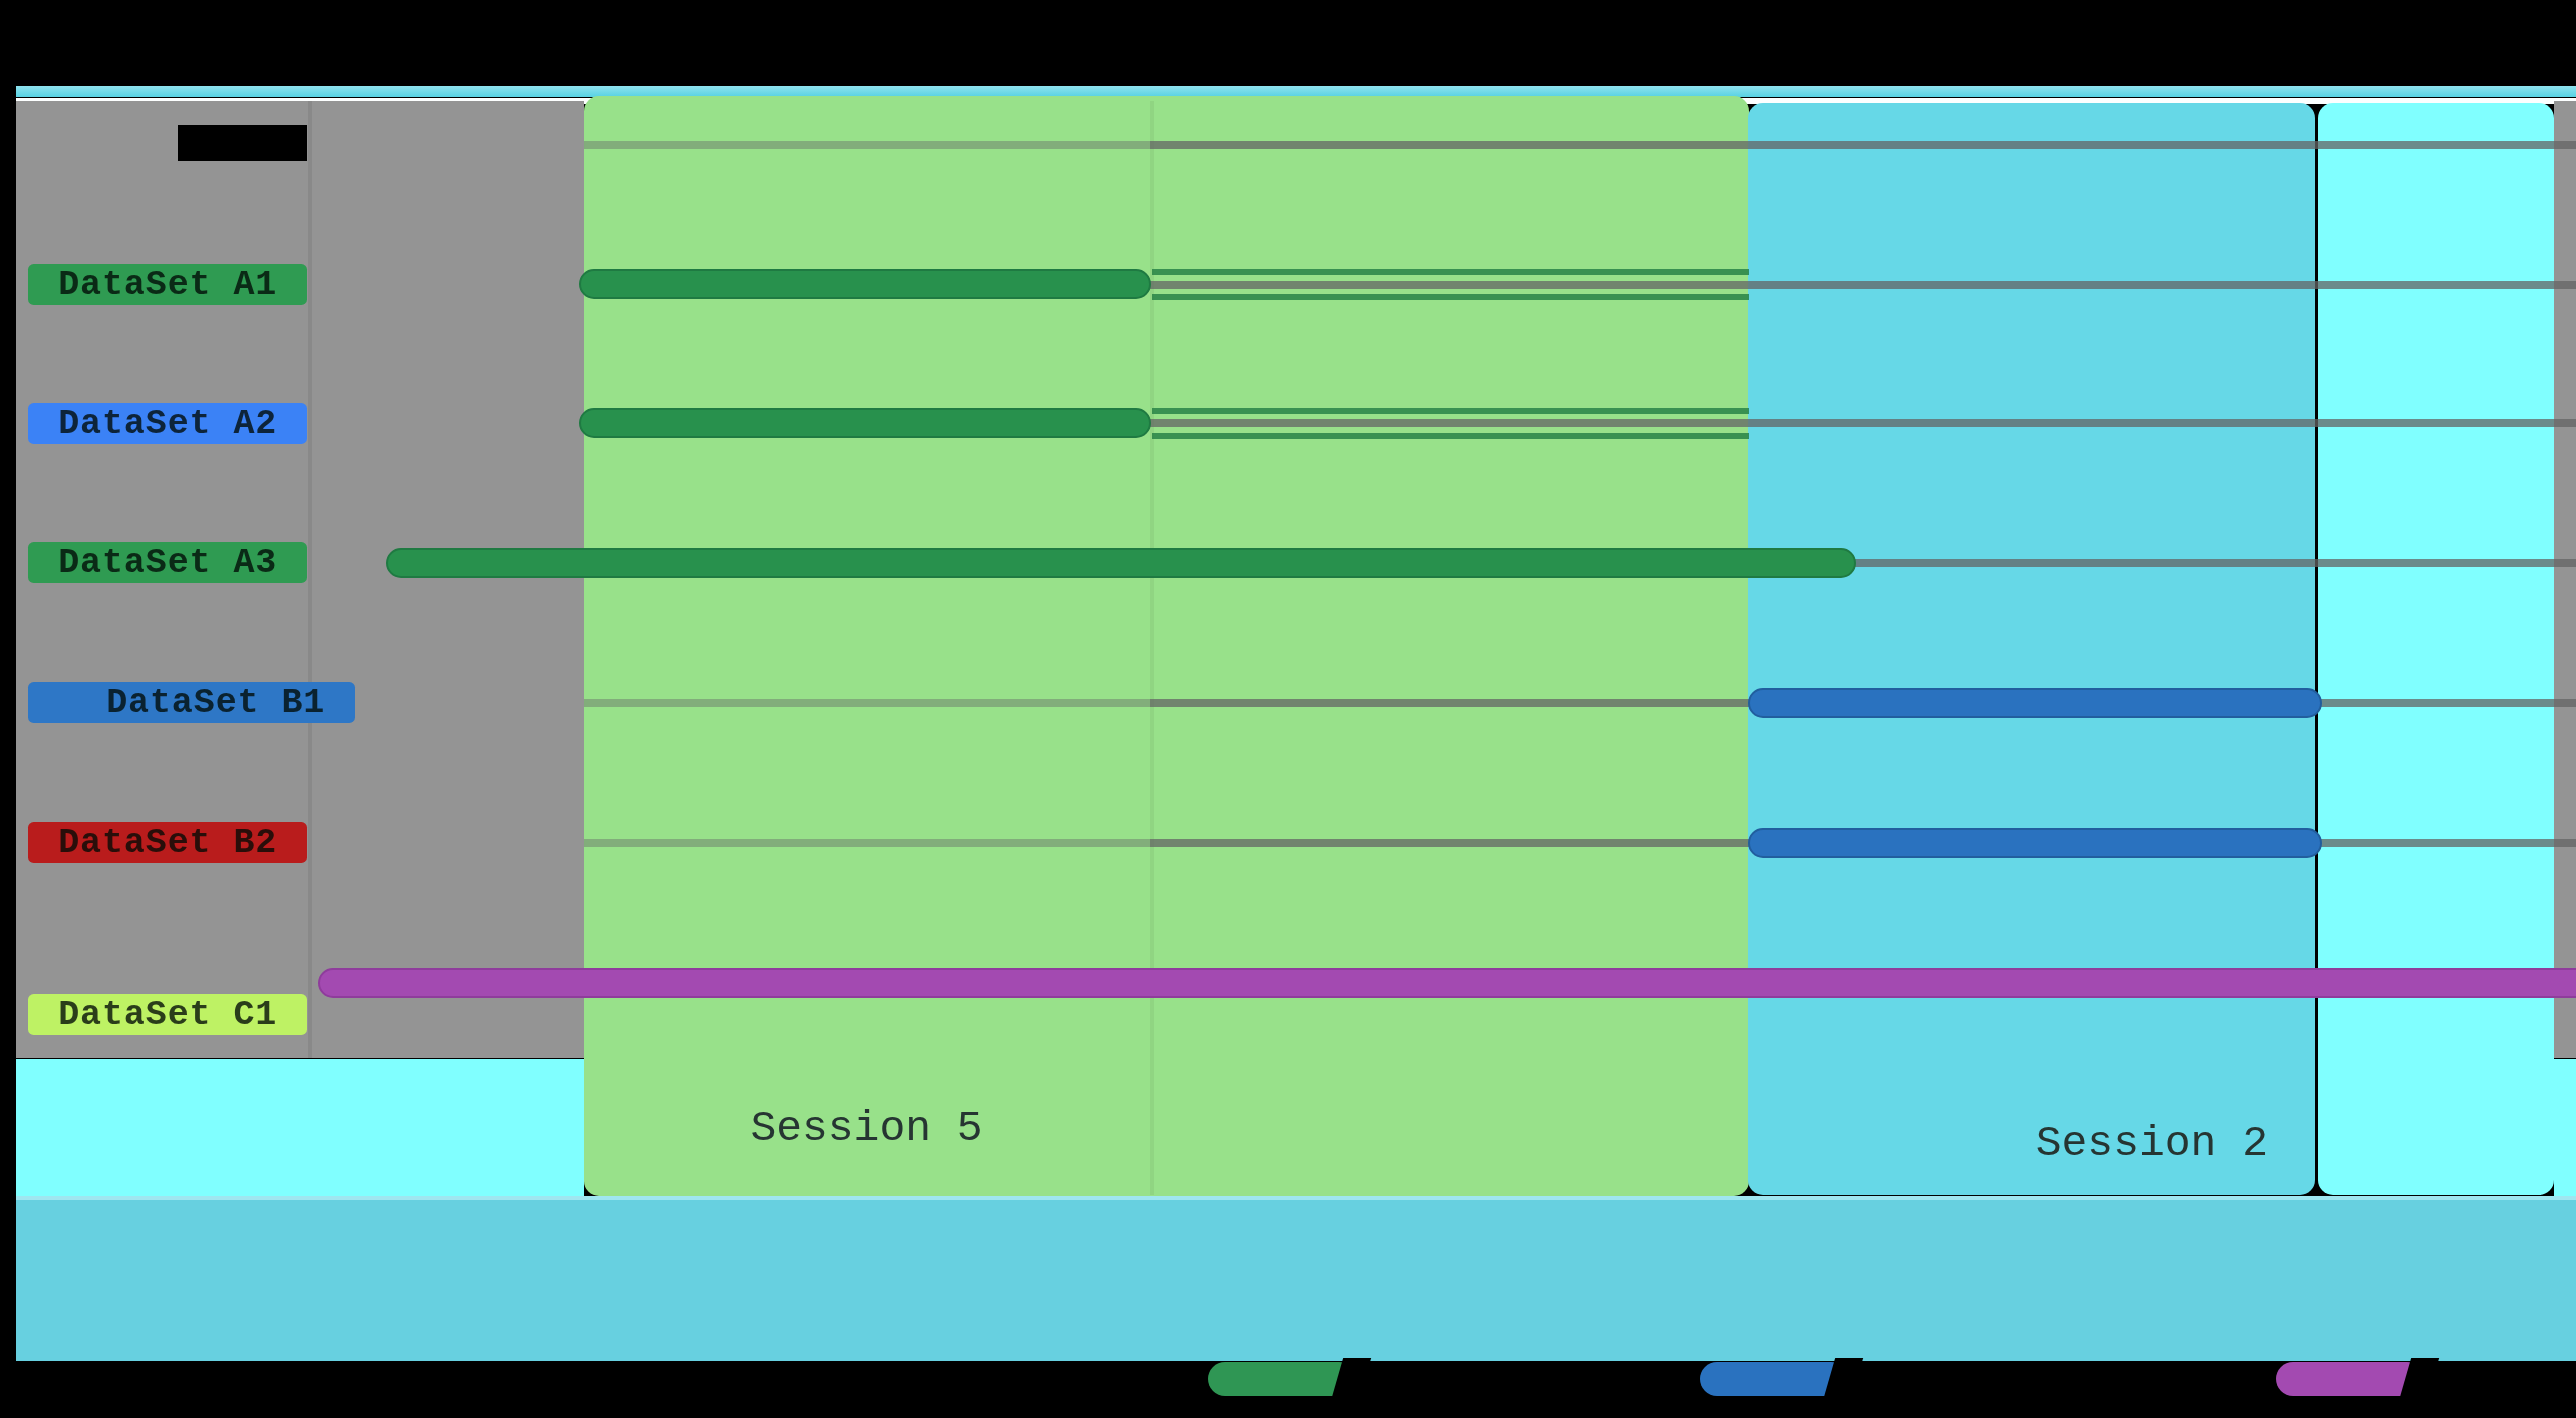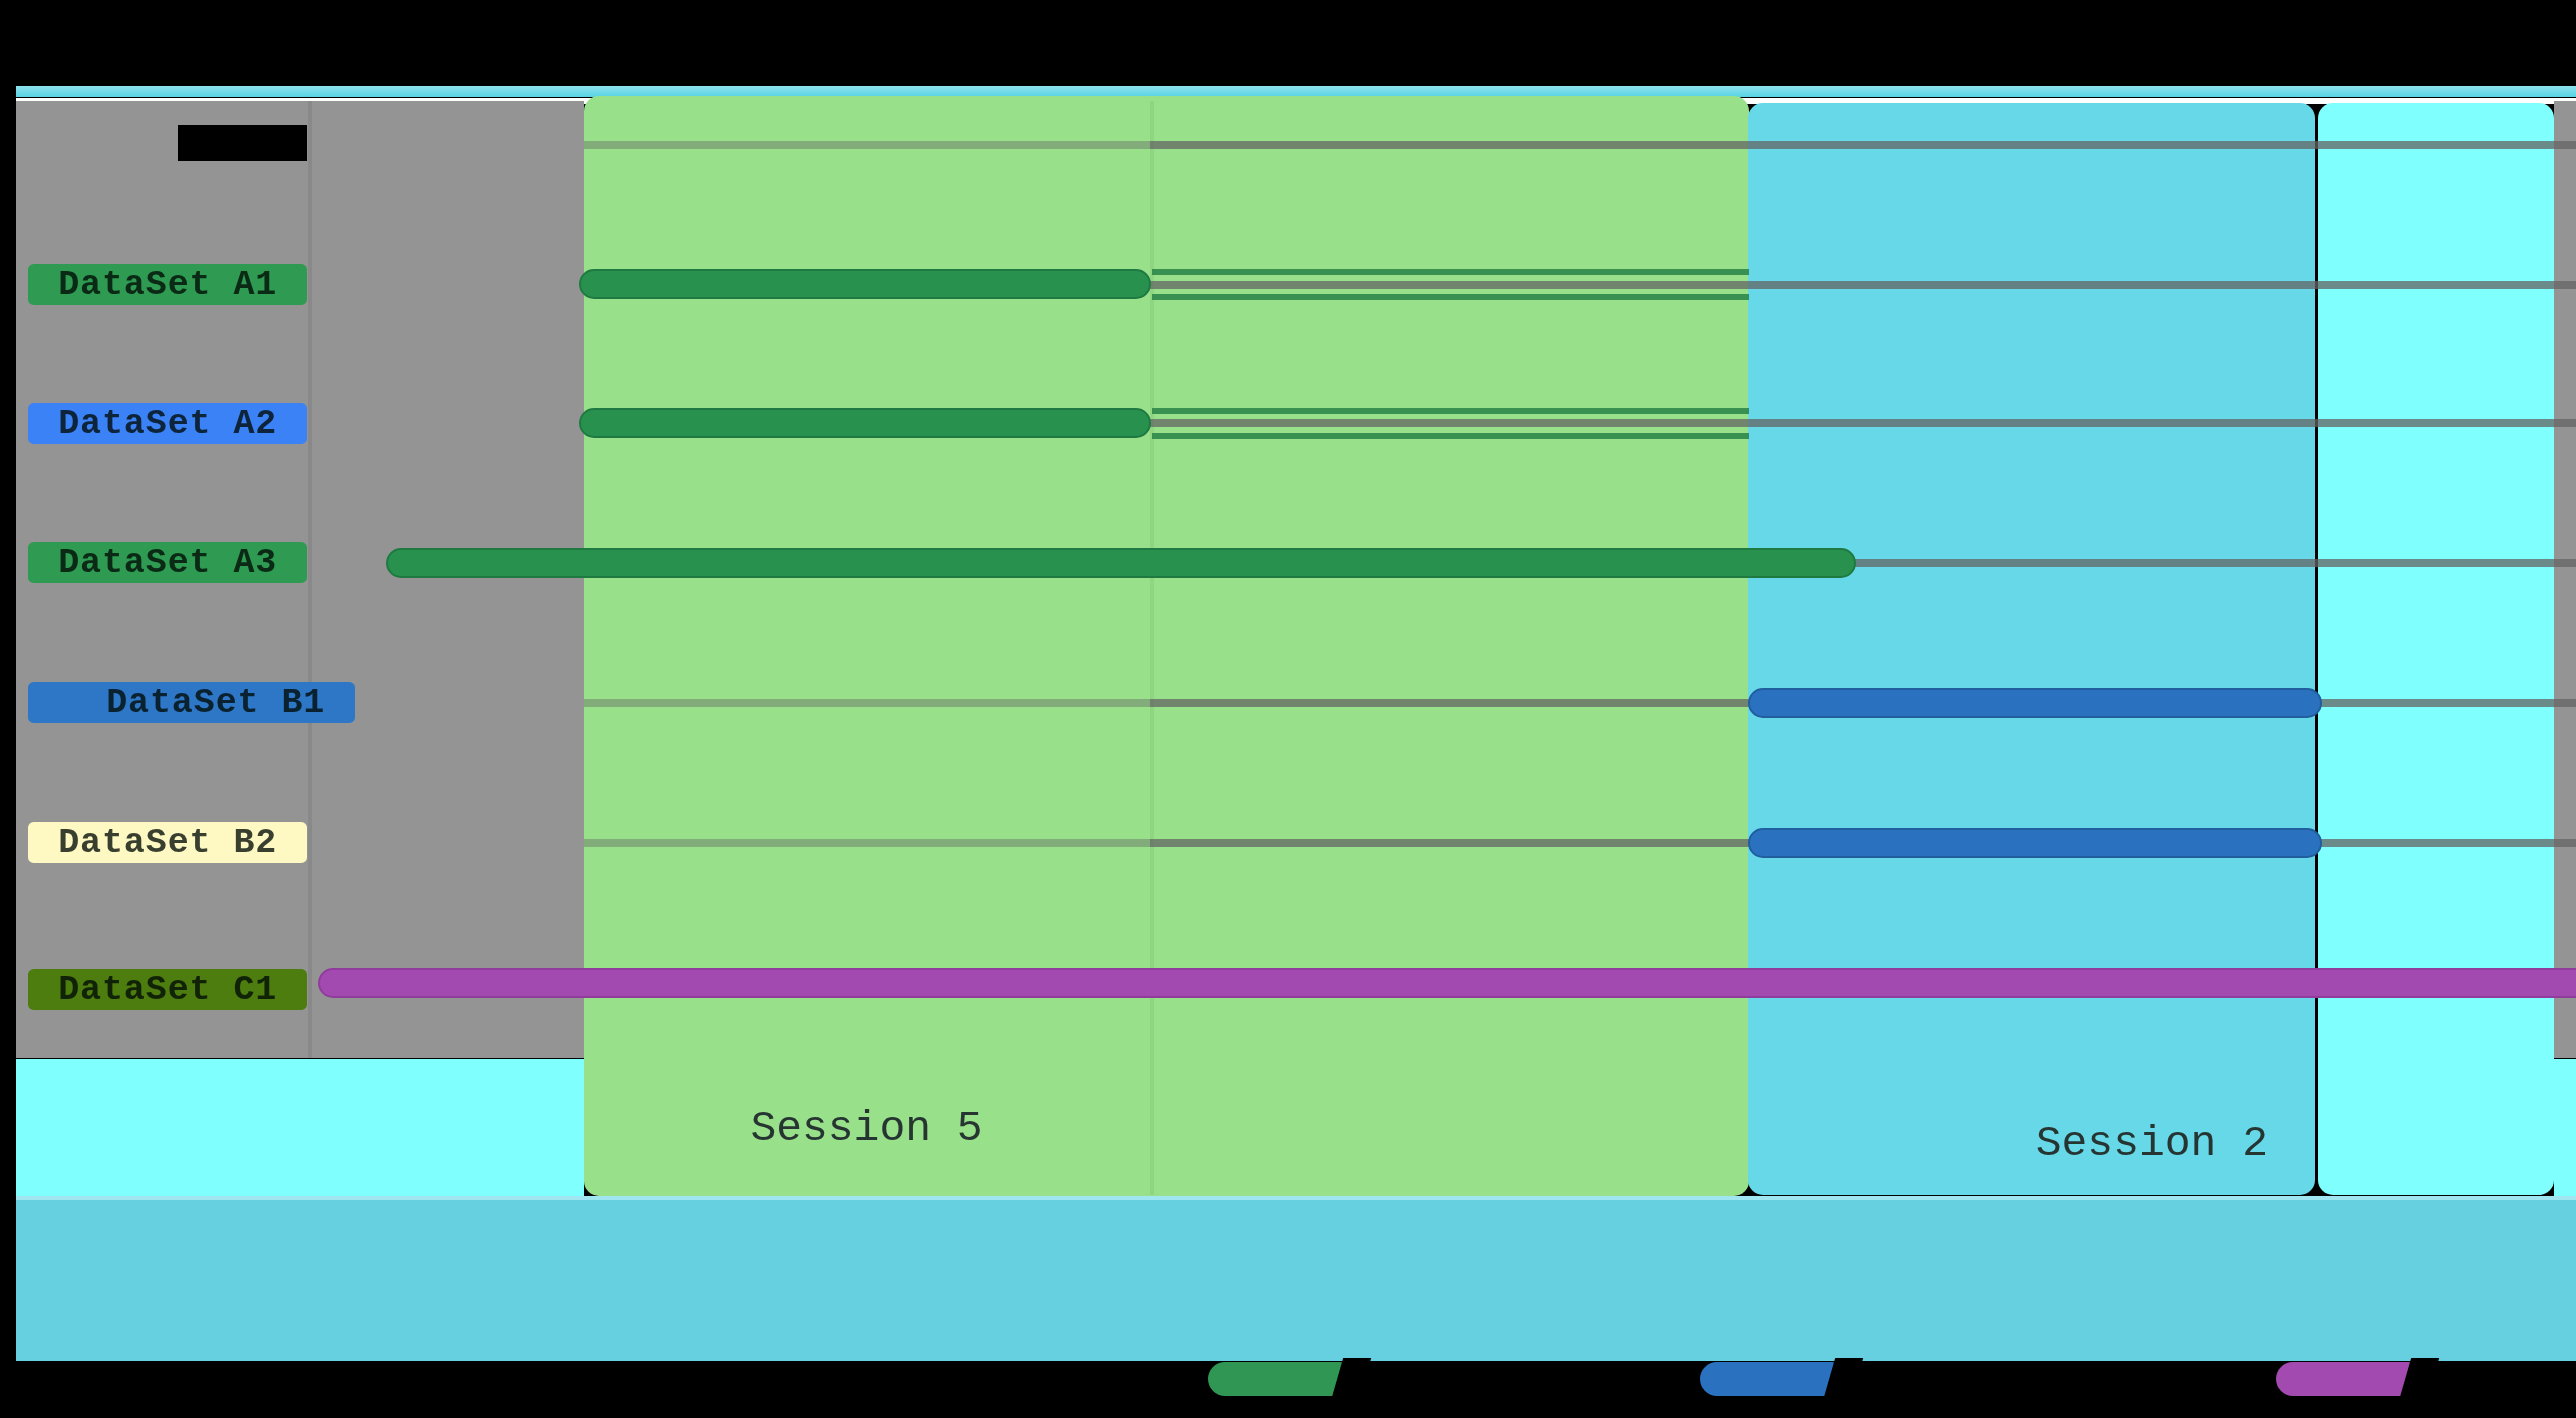--- a/index.html
+++ b/index.html
@@ -80,22 +80,22 @@
       <div class="abs bar" style="left: 370px; width: 1470px; top: 548px; background: rgb(40, 145, 77); border: 2.8px solid rgb(31, 122, 66);"></div>
       <div class="abs bar" style="left: 1732px; width: 574px; top: 688px; background: rgb(42, 114, 191); border: 2.8px solid rgb(33, 94, 158);"></div>
       <div class="abs bar" style="left: 1732px; width: 574px; top: 828px; background: rgb(42, 114, 191); border: 2.8px solid rgb(33, 94, 158);"></div>
       <div class="abs bar" style="left: 302px; width: 2274px; top: 968px; background: rgb(163, 74, 177); border: 2.8px solid rgb(143, 60, 156);"></div>
     </div>
   <div id="badges">
       <div class="abs badge" style="top: 264px; background: rgb(47, 155, 82);">DataSet A1</div>
       <div class="abs badge" style="top: 403px; background: #3b82f6;">DataSet A2</div>
       <div class="abs badge" style="top: 542px; background: rgb(47, 155, 82);">DataSet A3</div>
       <div class="abs badge" style="top: 682px; background: rgb(46, 119, 198); padding-left: 48px;">DataSet B1</div>
-      <div class="abs badge" style="top: 822px; background: #fef9c3;">DataSet B2</div>
-      <div class="abs badge" style="top: 969px; background: #4d7c0f;">DataSet C1</div>
+      <div class="abs badge" style="top: 822px; background: #b91c1c;">DataSet B2</div>
+      <div class="abs badge" style="top: 994px; background: #bef264;">DataSet C1</div>
     </div>
 
   <div class="abs" id="axis-title-frag">T</div>
   <div class="abs" id="redaction-box"></div>
 
   <div id="session-labels">
       <div class="abs session-label" style="left: 616px; width: 469px; top: 1101px;">Session 5</div>
       <div class="abs session-label" style="left: 1783px; width: 469px; top: 1116px; text-align: right;">Session 2</div>
     </div>
   <div class="abs" id="bottom-band"></div>

